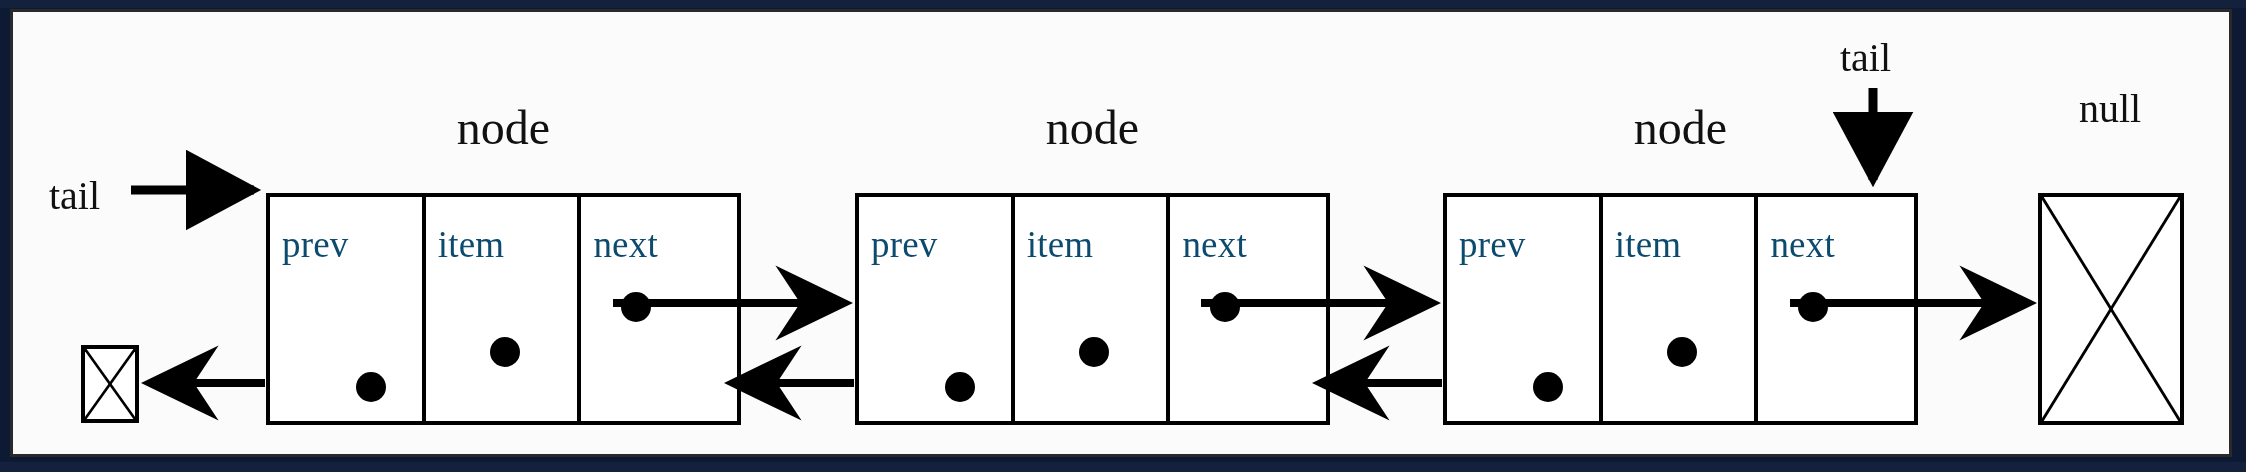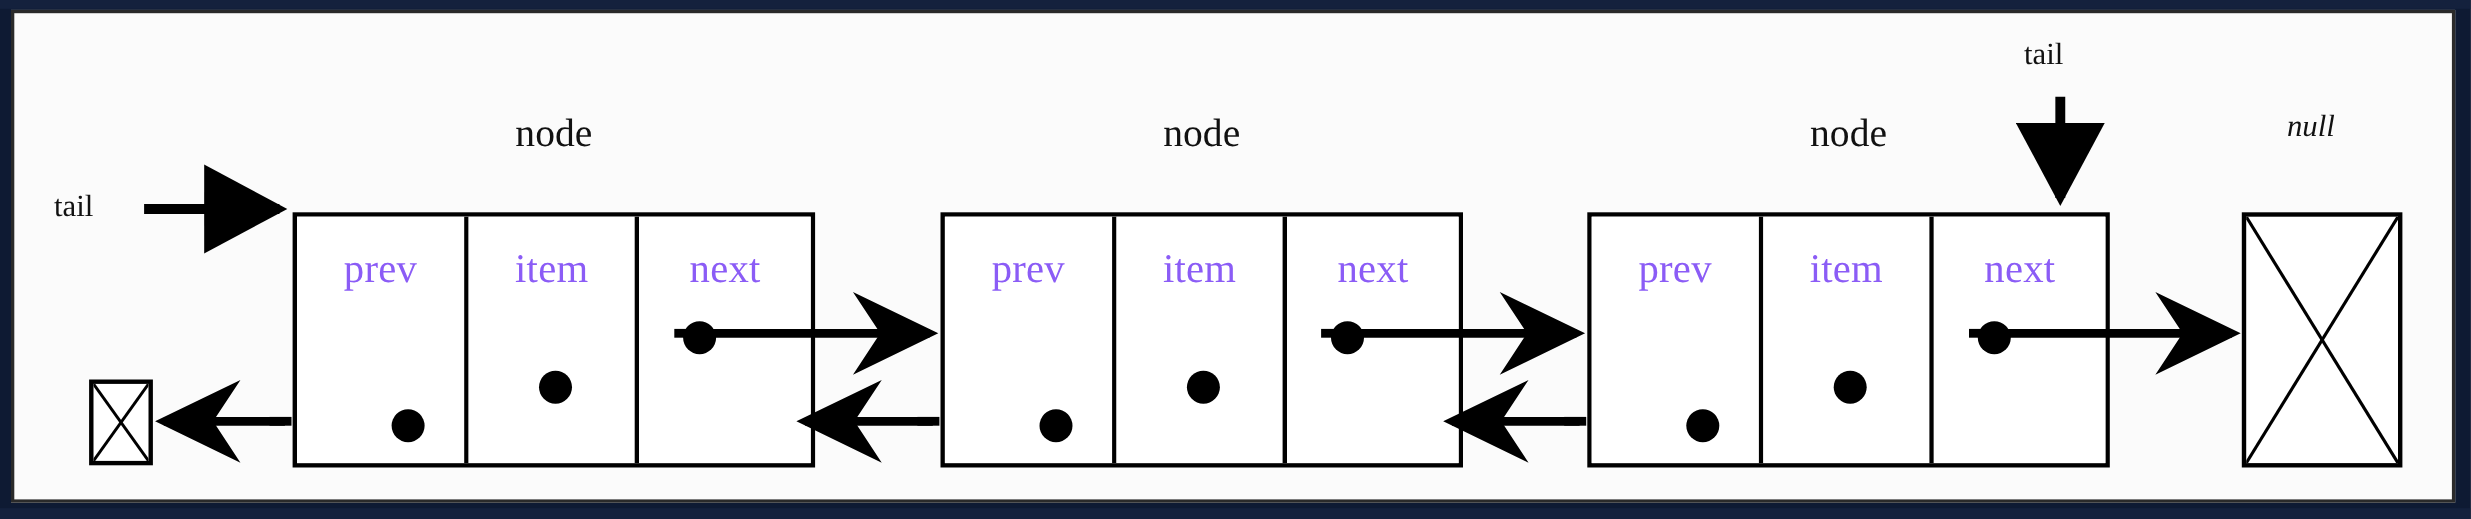--- a/index.html
+++ b/index.html
@@ -42,62 +42,61 @@
   .cell{
     position:relative;
     width:158px;
     box-sizing:border-box;
     border-right:4px solid #000;
     background:#fff;
   }
   .cell:last-child{border-right:none;}
   .cell-label{
     position:absolute;
-    top:26px;left:0;width:100%;
-    text-align:center;
+    top:26px;left:12px;width:100%;
     font-size:37px;
-    color:#8b5cf6;
+    color:#0c4a6e;
     letter-spacing:.2px;
   }
   .dot{
     position:absolute;
     width:30px;height:30px;
     border-radius:50%;
     background:#000;
   }
   
   .dot.next-dot{left:40px;top:95px;}
   
   .dot.item-dot{left:64px;top:140px;}
   
   .dot.prev-dot{right:36px;top:175px;}
 
   
   .caption{
     position:absolute;
-    font-size:36px;
+    font-size:48px;
     color:#111;
     text-align:center;
     white-space:nowrap;
     font-family:Liberation Serif, serif;
   }
 
   
   .nullbox{
     position:absolute;
     border:4px solid #000;
     box-sizing:border-box;
     background:#fff;
   }
   .nullbox svg{display:block;width:100%;height:100%;}
 
   
   .txt{
     position:absolute;
-    font-size:28px;
+    font-size:40px;
     color:#111;
     white-space:nowrap;
   }
 
   
   #arrows{
     position:absolute;left:0;top:0;
     width:2222px;height:448px;
     pointer-events:none;
     overflow:visible;
@@ -118,21 +117,21 @@
         <svg viewBox="0 0 58 78" preserveAspectRatio="none">
           <line x1="0" y1="0" x2="58" y2="78" stroke="#000" stroke-width="3"></line>
           <line x1="58" y1="0" x2="0" y2="78" stroke="#000" stroke-width="3"></line>
         </svg>
       </div>
 
       <div class="txt" style="left:36px;top:160px;">tail</div>
 
       <div class="txt" style="left:1827px;top:22px;">tail</div>
 
-      <div class="txt" style="left:2066px;top:88px;font-style:italic;">null</div>
+      <div class="txt" style="left:2066px;top:73px;">null</div>
 
       <div class="caption" style="left:253px;top:88px;width:475px;">node</div>
       <div class="caption" style="left:842px;top:88px;width:475px;">node</div>
       <div class="caption" style="left:1430px;top:88px;width:475px;">node</div>
 
       <div class="node-group" style="left:253px;top:181px;width:475px;">
         <div class="cell">
           <div class="cell-label">prev</div>
           <div class="dot prev-dot"></div>
         </div>

